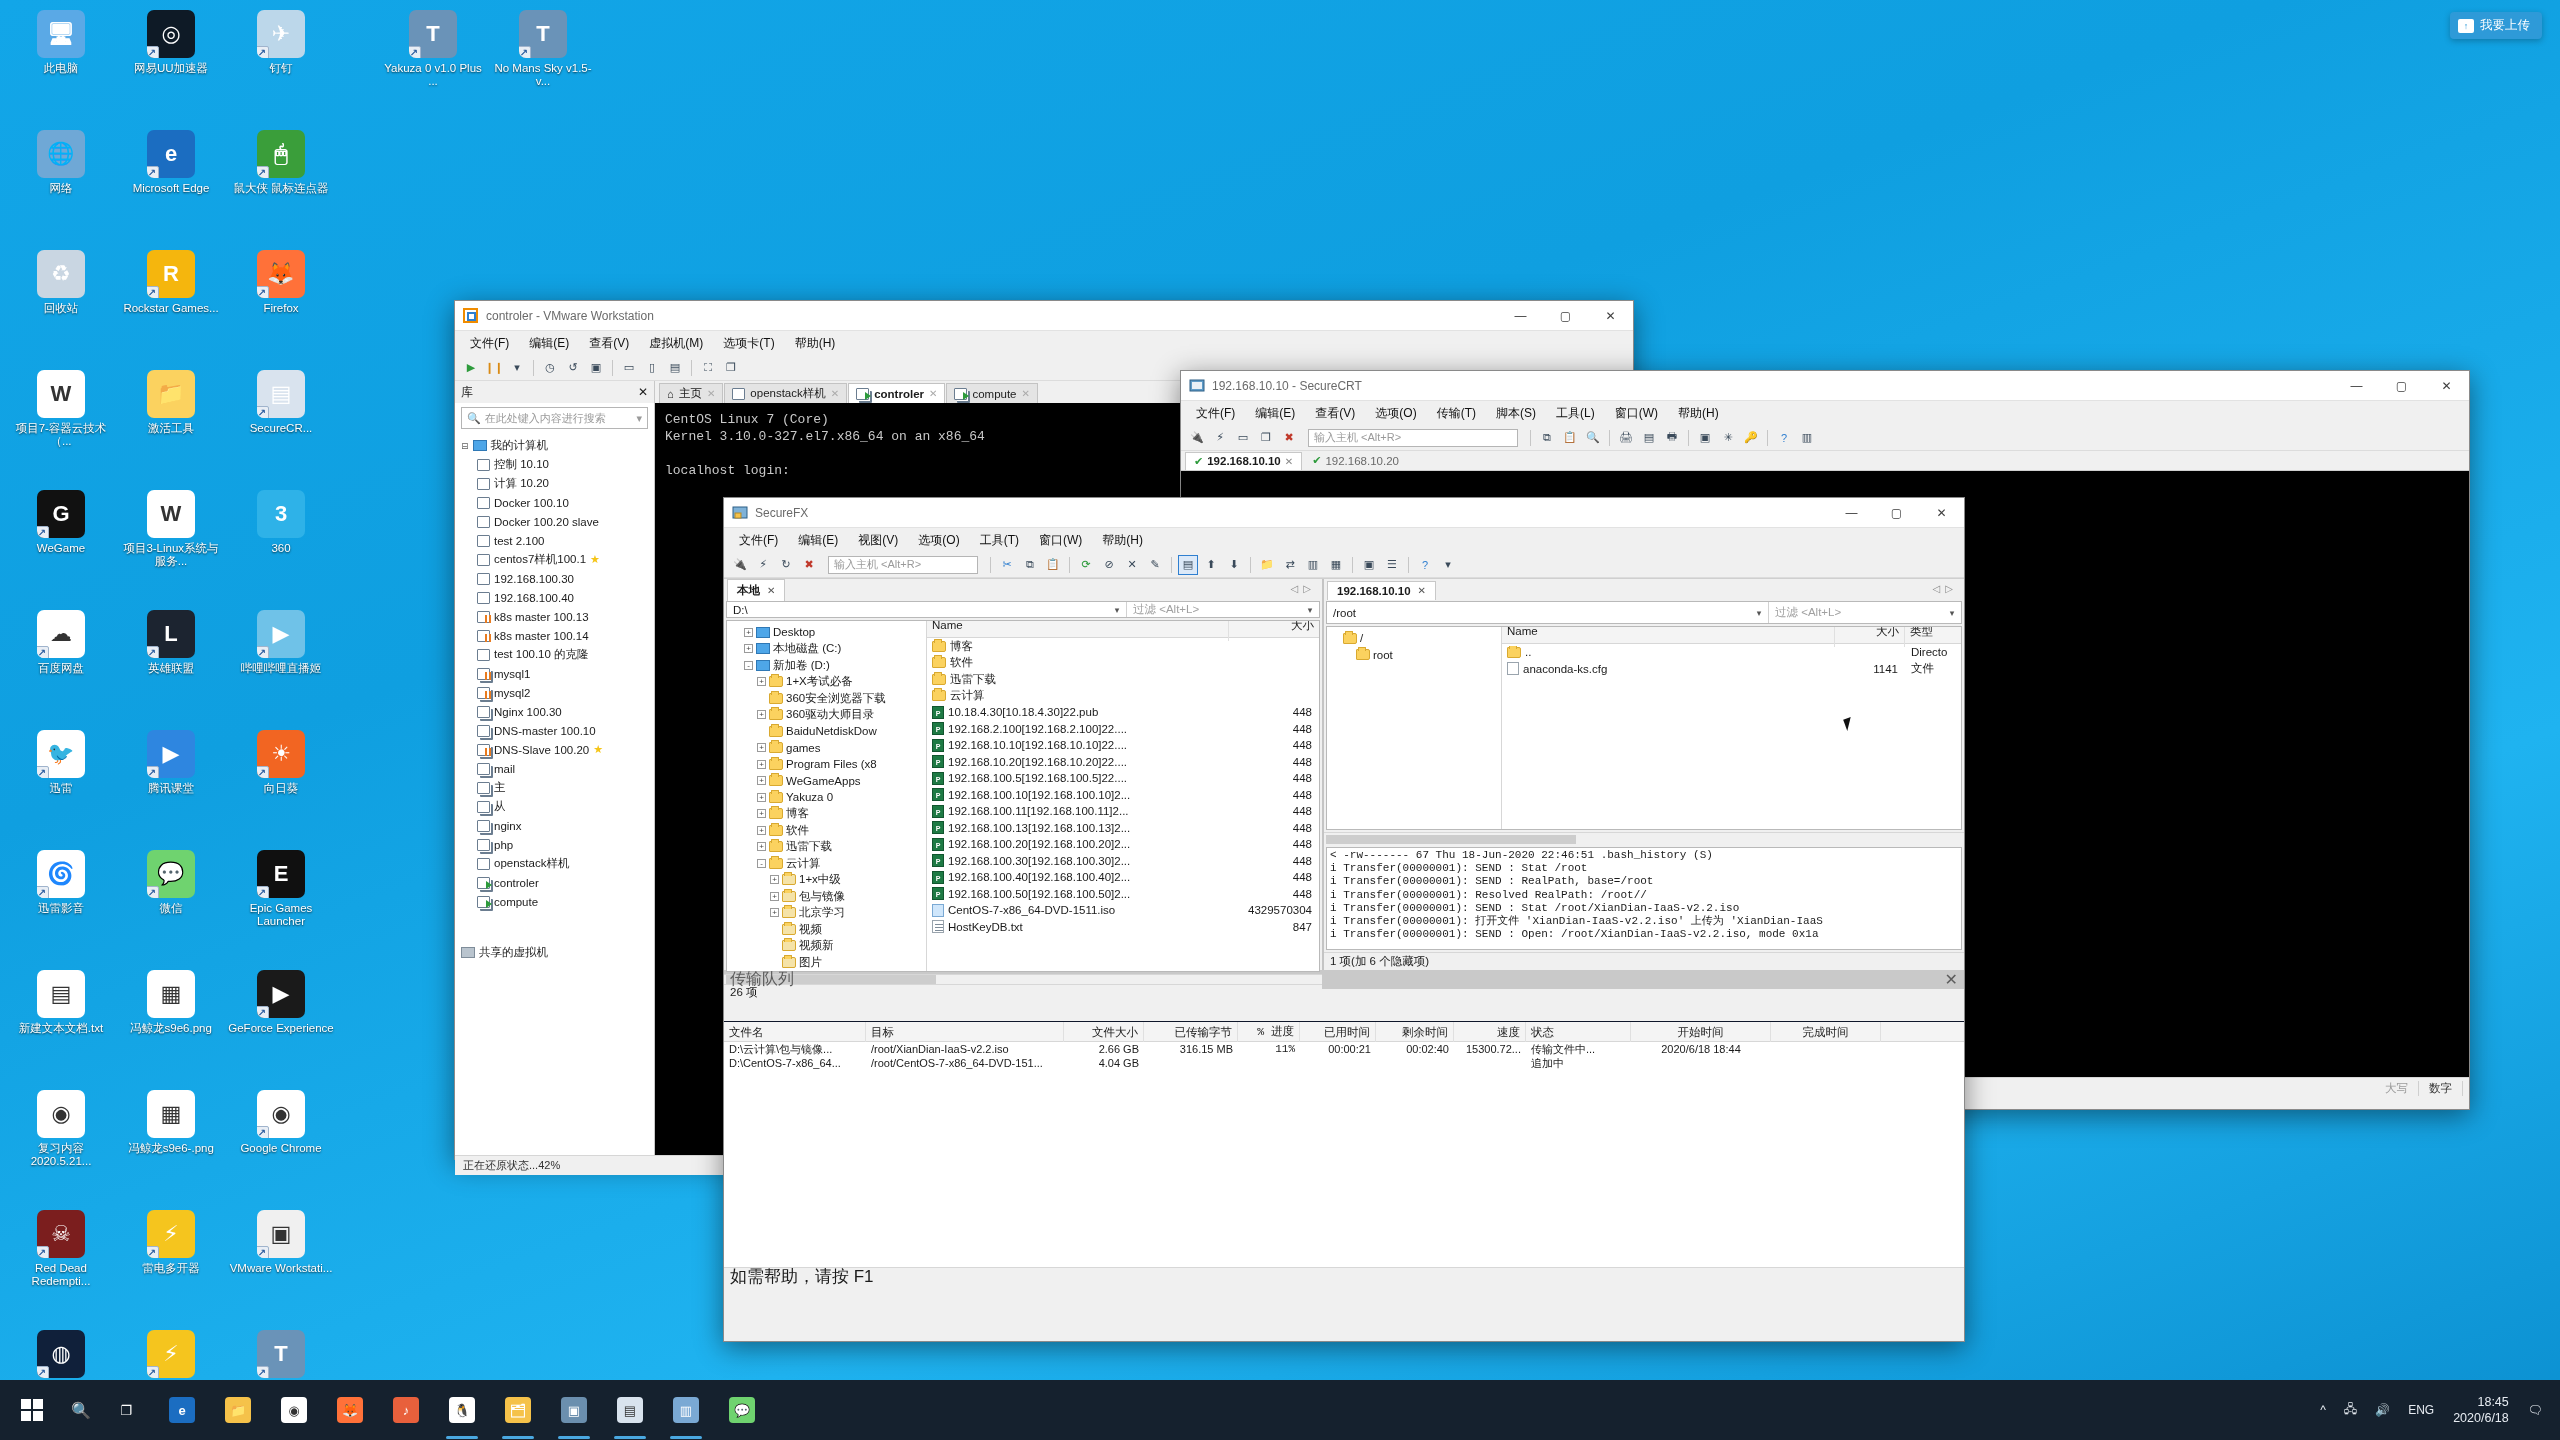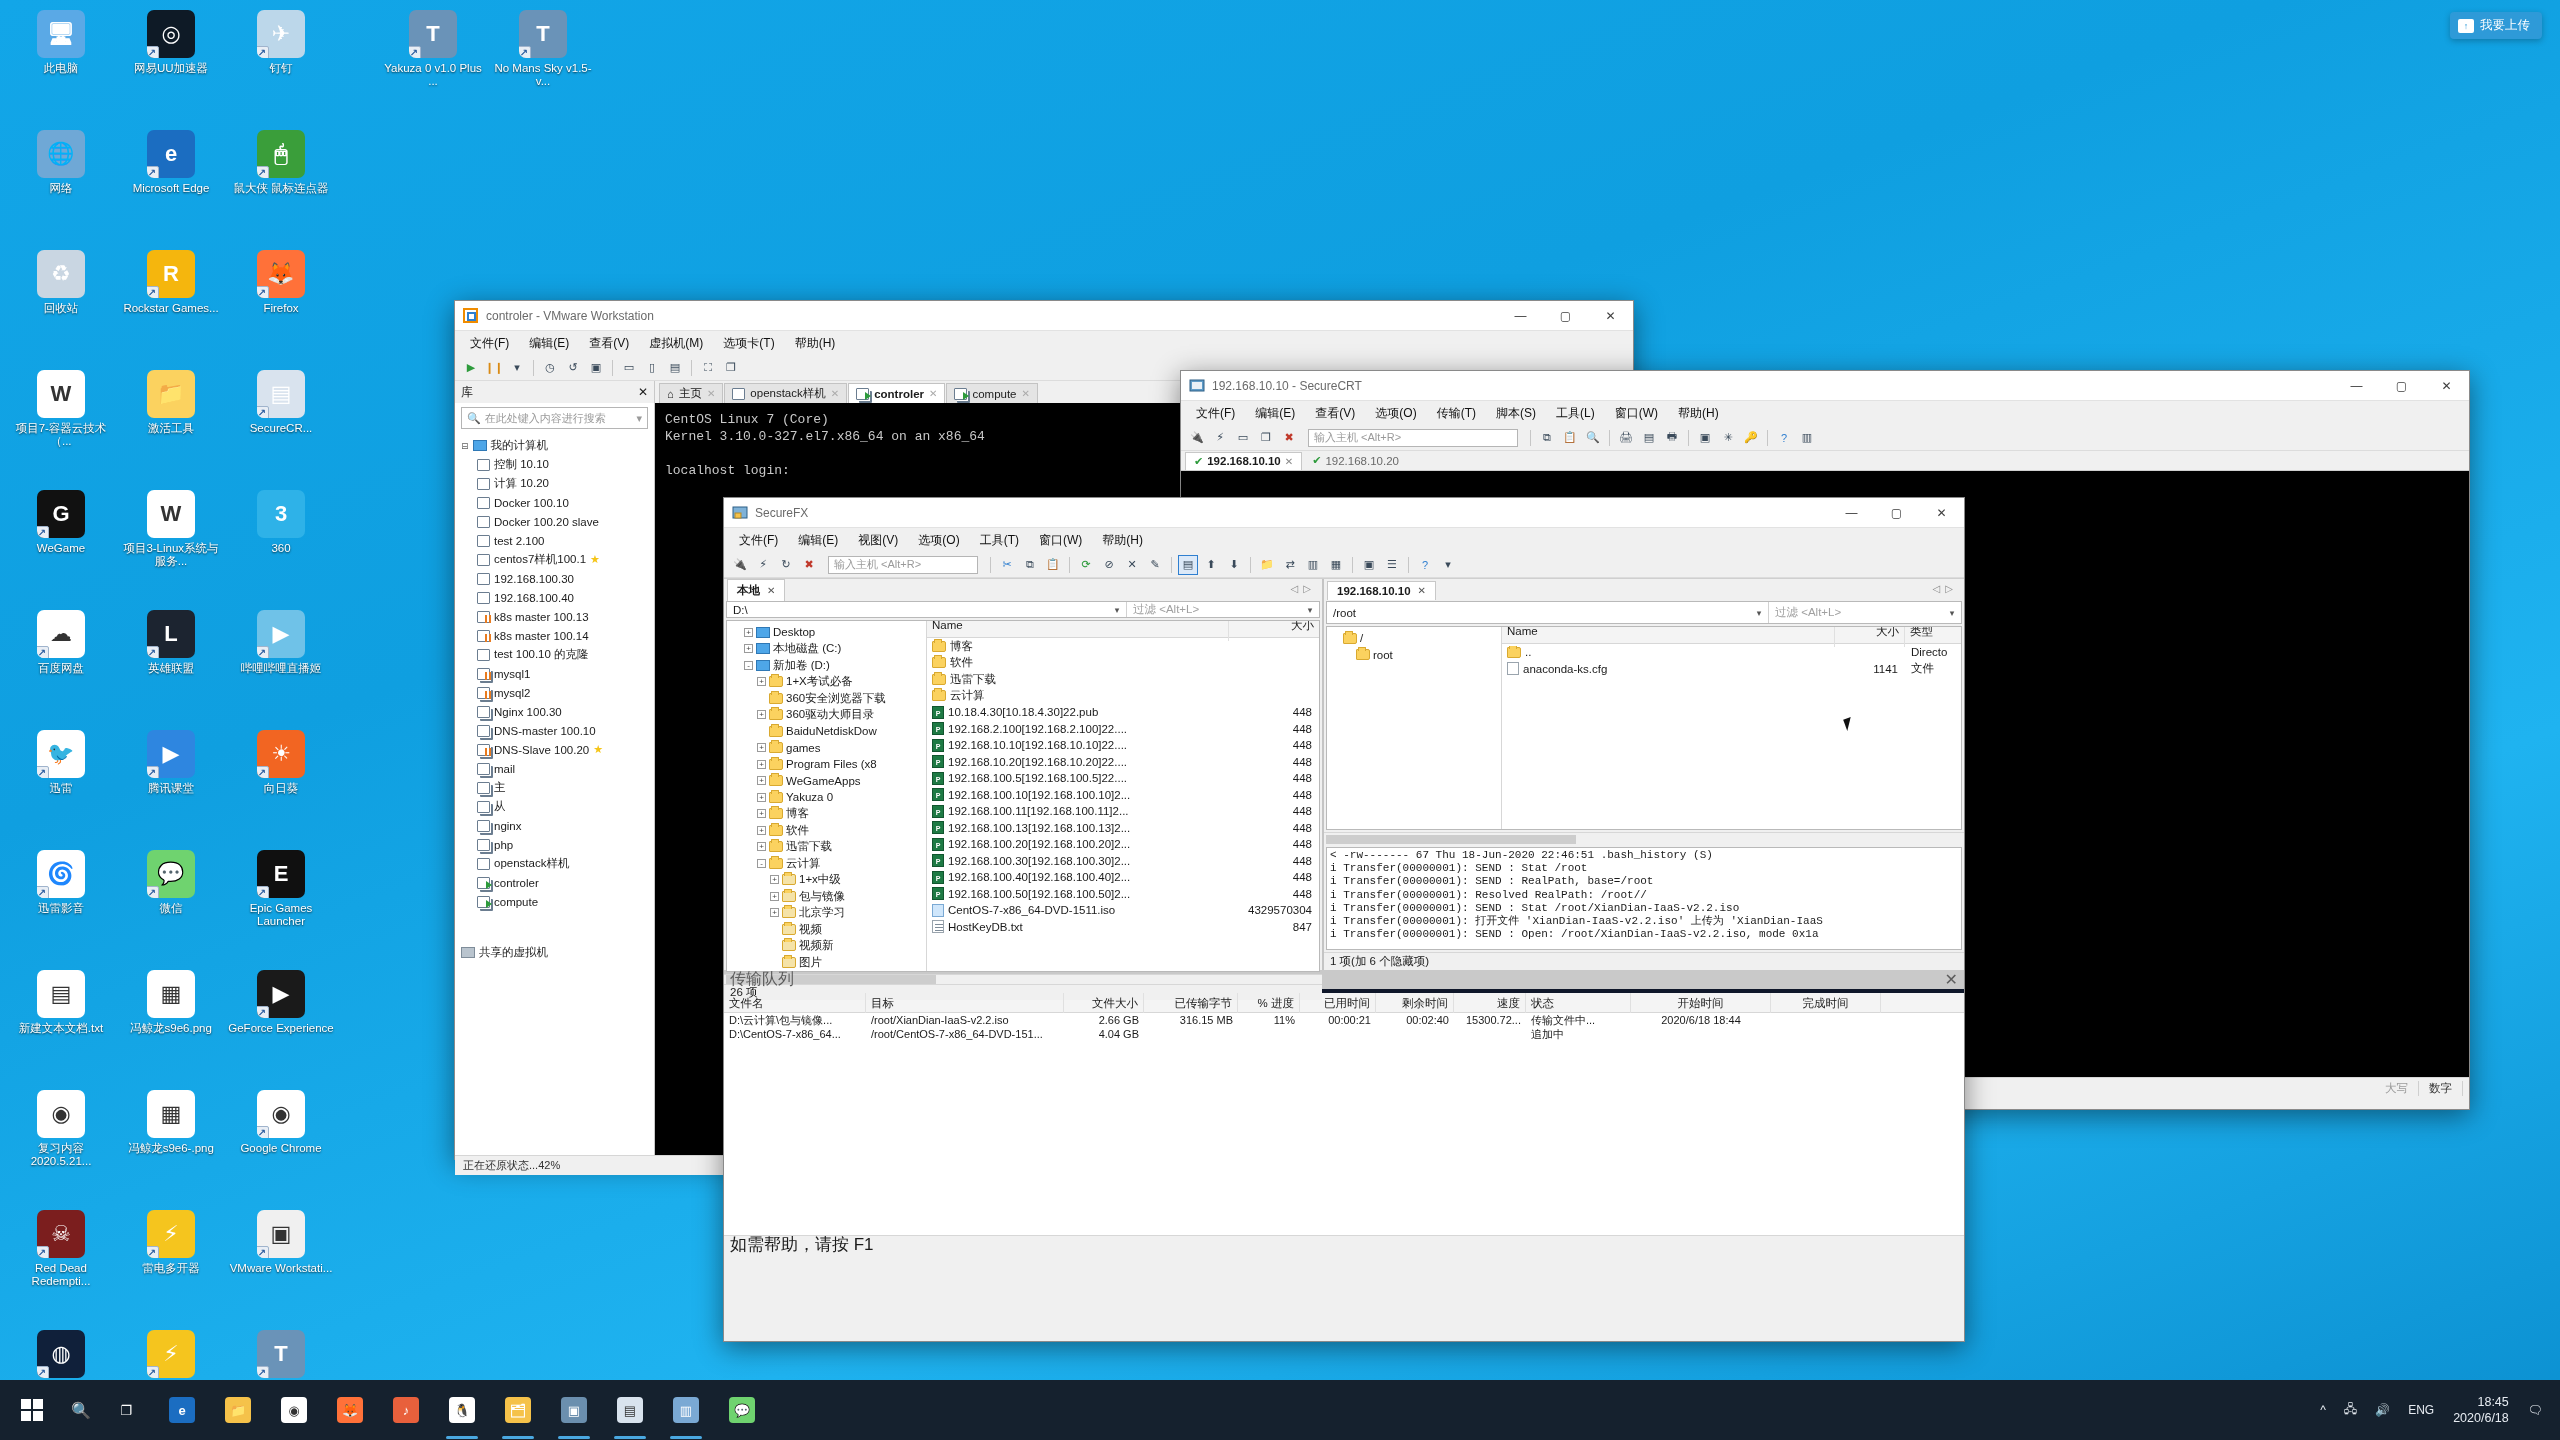--- a/index.html
+++ b/index.html
@@ -149,28 +149,28 @@
     align-items:center; }
   .fx-scroll-h .thumb { height:9px; background:#cdcdcd; margin-left:2px; }
   .fx-log { height:103px; margin:2px; border:1px solid #b9b9b9; background:#fff;
     font-family:"Liberation Mono","DejaVu Sans Mono",monospace; font-size:11px; line-height:13.2px;
     overflow:hidden; padding:1px 3px; position:relative; }
   .fx-log .ln { white-space:nowrap; }
   .fx-status { height:18px; display:flex; align-items:center; font-size:11.5px; padding:0 6px;
     background:#f0f0f0; border-top:1px solid #d7d7d7; }
   .fx-queue-title { height:19px; background:#c9c9c9; display:flex; align-items:center;
     justify-content:space-between; padding:0 6px; font-size:16px; color:#5c5c5c; }
-  .fx-qgrid { background:#fff; border-top:4px solid #0f172a; height:246px; }
+  .fx-qgrid { background:#fff; border-top:1px solid #0f172a; height:246px;margin-top:32px; }
   .qhdr { display:flex; height:20px; background:#f4f4f4; border-bottom:1px solid #d7d7d7;
     font-size:11.5px; align-items:center; }
   .qhdr div { border-right:1px solid #e0e0e0; height:20px; line-height:20px; padding:0 5px; }
   .qrow { display:flex; font-size:11px; height:14px; align-items:center; }
   .qrow div { padding:0 5px; overflow:hidden; white-space:nowrap; }
   .c-file { width:142px; } .c-dest { width:198px; } .c-size { width:80px; text-align:right; }
-  .c-sent { width:94px; text-align:right; } .c-pct { width:62px; text-align:right; }
+  .c-sent { width:94px; text-align:right; } .c-pct { width:62px; text-align:right;font-family:Liberation Mono, monospace; }
   .c-elapsed { width:76px; text-align:right; } .c-remain { width:78px; text-align:right; }
   .c-speed { width:72px; text-align:right; } .c-state { width:105px; }
   .c-start { width:140px; text-align:center; } .c-done { width:110px; text-align:center; }
   .fx-bottom { height:18px; display:flex; align-items:center; font-size:17px; padding:0 6px;
     background:#f0f0f0; border-top:1px solid #d7d7d7; }
 
   
   #taskbar { position:absolute; left:0; bottom:0; width:2560px; height:60px;
     background:#15212e; display:flex; align-items:center; }
   #taskbar .start { width:64px; height:60px; display:flex; align-items:center; justify-content:center; }

